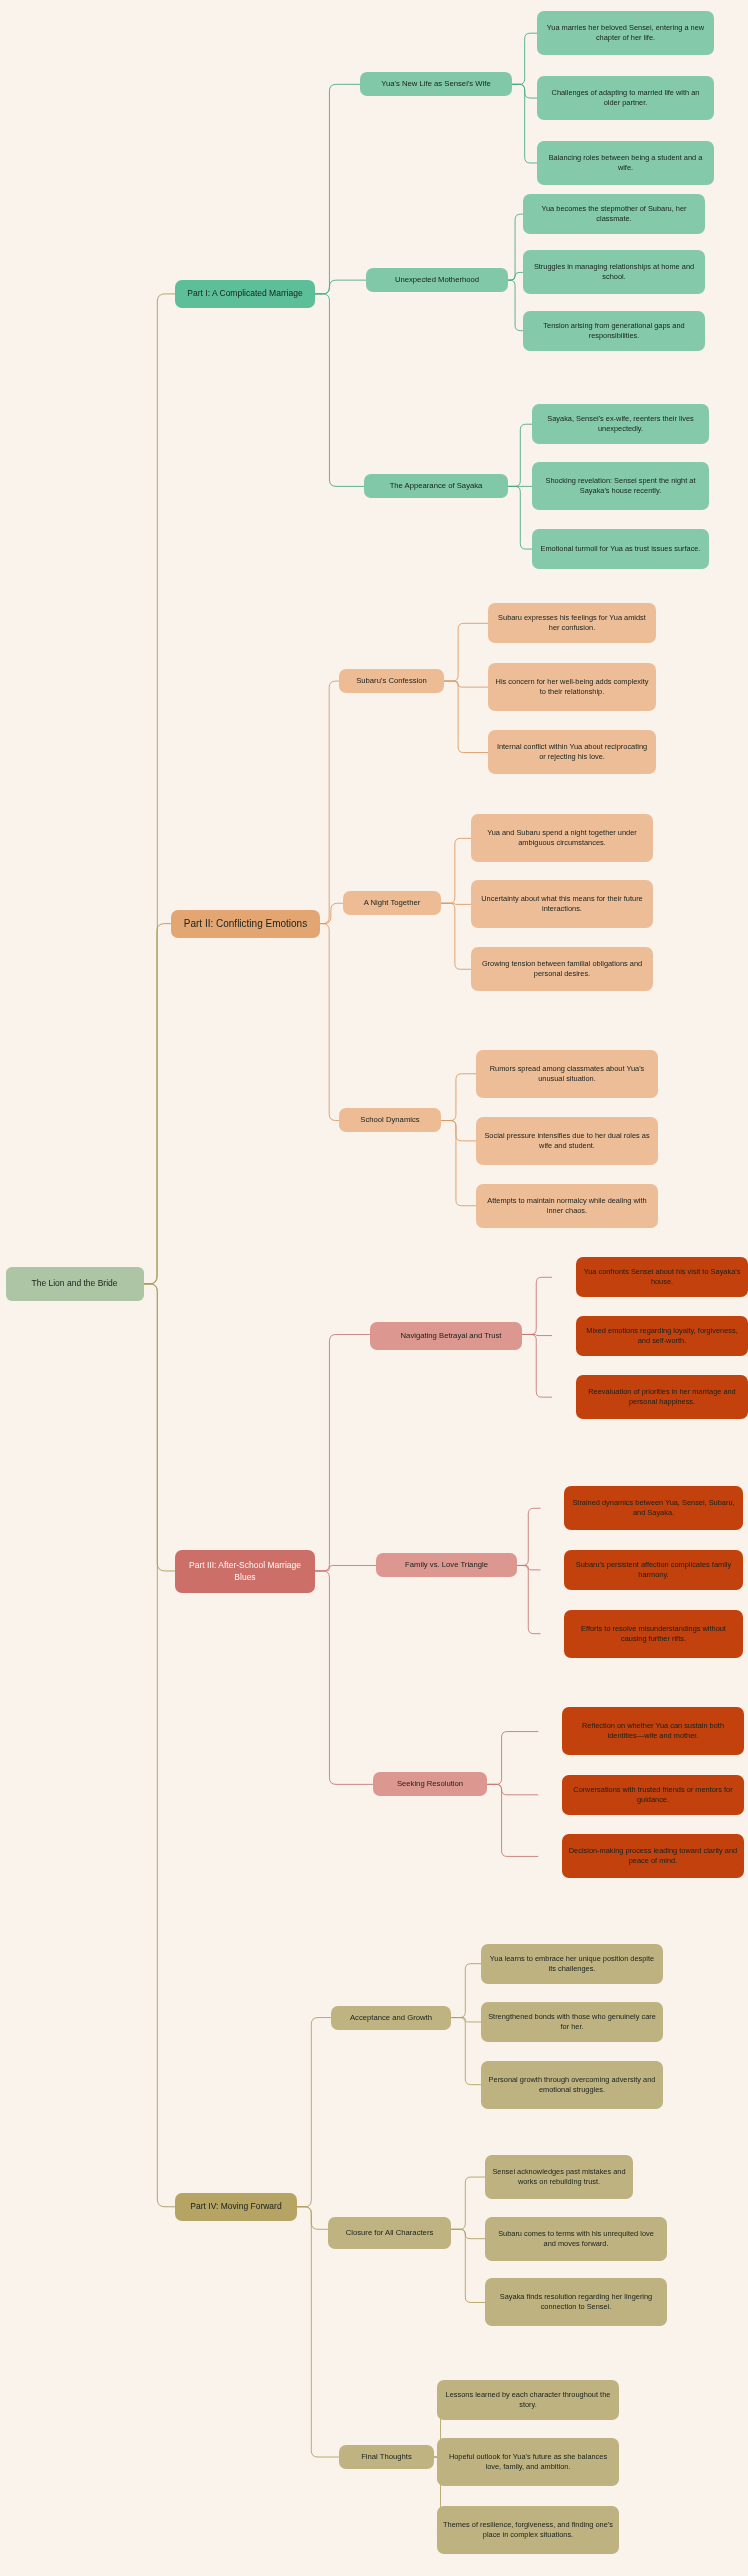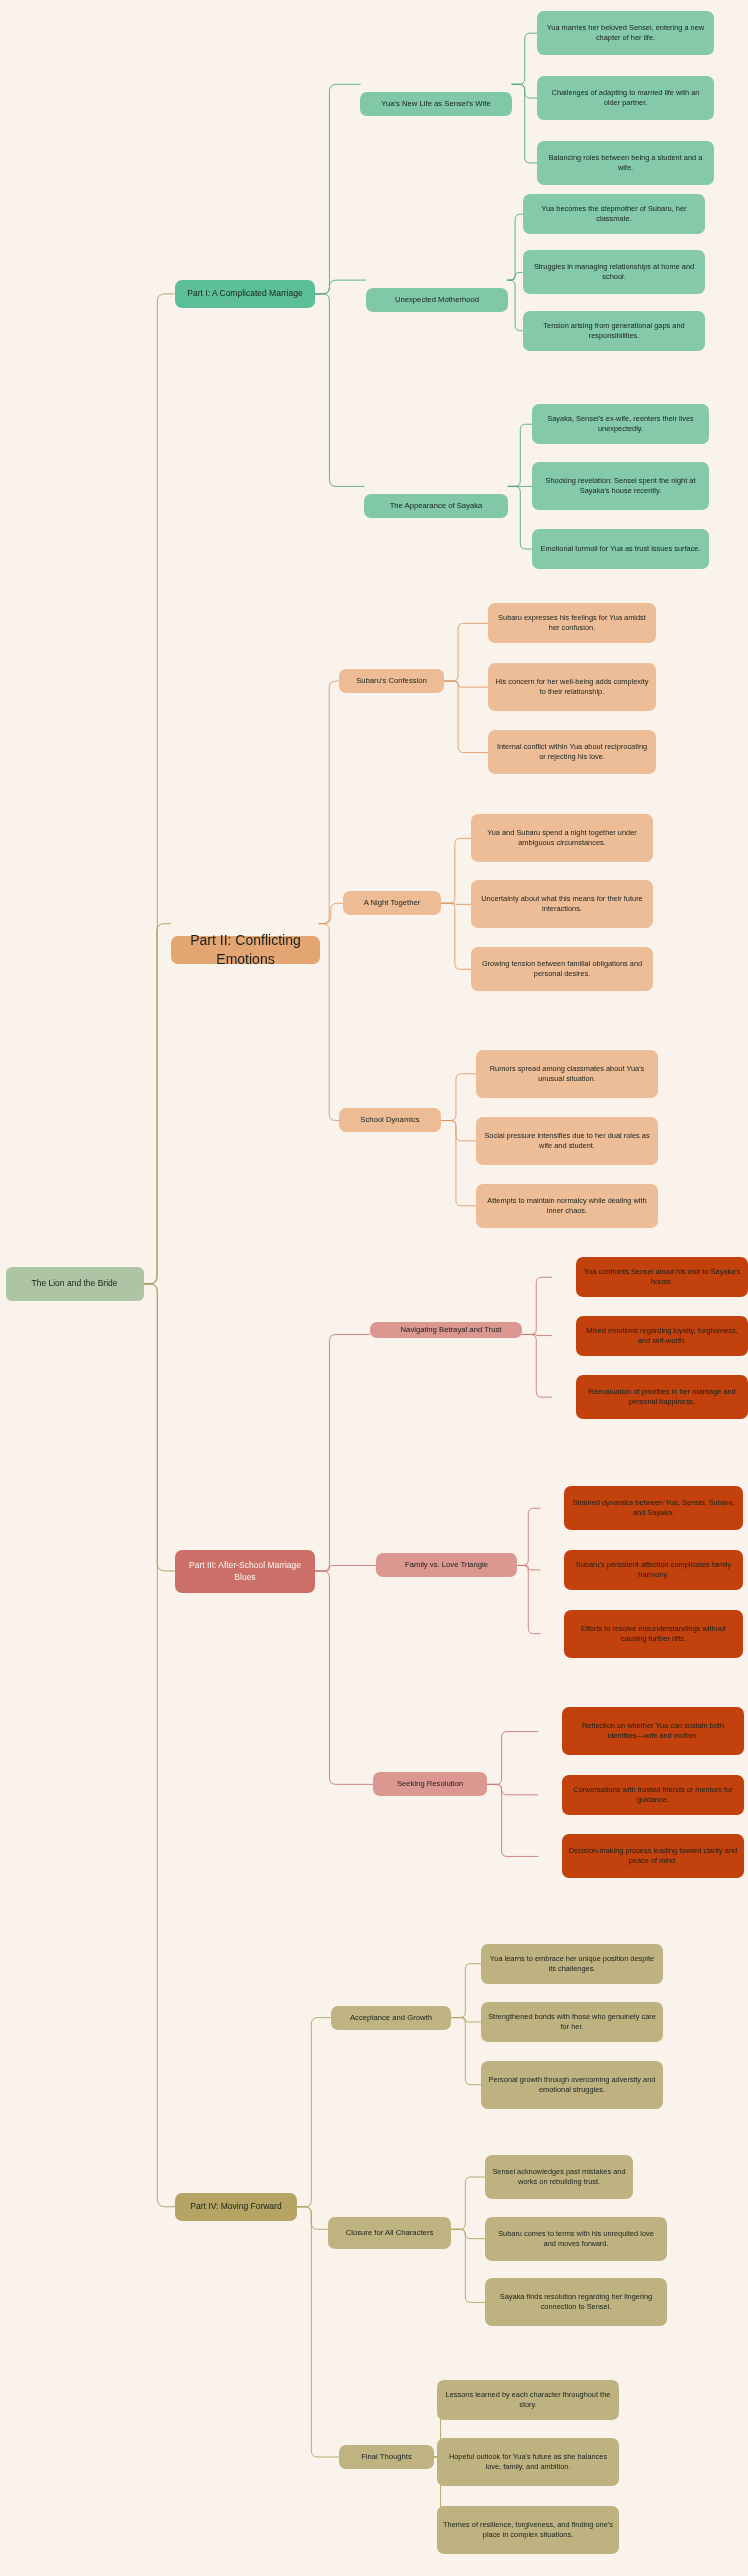--- a/index.html
+++ b/index.html
@@ -37,24 +37,24 @@
     z-index:3;
   }
   
   .n-root{
     background:#adc5a4;
     font-size:8.5px;
     border-radius:6px;
   }
   
   .n-branch-g{ background:#5cbf9a; font-size:8.5px; }
-  .n-sub-g   { background:#80c8a8; font-size:7.7px;margin-top:20px;   }
+  .n-sub-g   { background:#80c8a8; font-size:7.7px;   }
   .n-leaf-g  { background:#84c9aa; font-size:7.4px; }
   
-  .n-branch-o{ background:#e3a673; font-size:14px;margin-top:26px; }
+  .n-branch-o{ background:#e3a673; font-size:10px; }
   .n-sub-o   { background:#edbc95; font-size:7.7px;   }
   .n-leaf-o  { background:#edbd98; font-size:7.4px; }
   
   .n-branch-r{ background:#cb6f68; font-size:8.5px; color:#fdf7f3; }
   .n-sub-r   { background:#dc9791; font-size:7.7px;   }
   .n-leaf-r  { background:#c2410c; font-size:7.4px;margin-left:24px; }
   
   .n-branch-k{ background:#b5a464; font-size:8.5px; }
   .n-sub-k   { background:#c0b382; font-size:7.7px;   }
   .n-leaf-k  { background:#bfb281; font-size:7.4px; }
@@ -139,21 +139,21 @@
       <div class="node n-leaf-o" style="left: 488px; top: 730px; width: 168px; height: 44px;">Internal conflict within Yua about reciprocating or rejecting his love.</div>
       <div class="node n-sub-o" style="left: 343px; top: 891px; width: 98px; height: 24px;">A Night Together</div>
       <div class="node n-leaf-o" style="left: 471px; top: 814px; width: 182px; height: 48px;">Yua and Subaru spend a night together under ambiguous circumstances.</div>
       <div class="node n-leaf-o" style="left: 471px; top: 880px; width: 182px; height: 48px;">Uncertainty about what this means for their future interactions.</div>
       <div class="node n-leaf-o" style="left: 471px; top: 947px; width: 182px; height: 44px;">Growing tension between familial obligations and personal desires.</div>
       <div class="node n-sub-o" style="left: 339px; top: 1108px; width: 102px; height: 24px;">School Dynamics</div>
       <div class="node n-leaf-o" style="left: 476px; top: 1050px; width: 182px; height: 48px;">Rumors spread among classmates about Yua's unusual situation.</div>
       <div class="node n-leaf-o" style="left: 476px; top: 1117px; width: 182px; height: 48px;">Social pressure intensifies due to her dual roles as wife and student.</div>
       <div class="node n-leaf-o" style="left: 476px; top: 1184px; width: 182px; height: 44px;">Attempts to maintain normalcy while dealing with inner chaos.</div>
       <div class="node n-branch-r" style="left: 175px; top: 1550px; width: 140px; height: 43px;">Part III: After-School Marriage Blues</div>
-      <div class="node n-sub-r" style="left: 370px; top: 1322px; width: 152px; height: 16px; padding-left: 16px;">Navigating Betrayal and Trust</div>
+      <div class="node n-sub-r" style="left: 370px; top: 1322px; width: 152px; height: 28px; padding-left: 16px;">Navigating Betrayal and Trust</div>
       <div class="node n-leaf-r" style="left: 552px; top: 1257px; width: 172px; height: 40px;">Yua confronts Sensei about his visit to Sayaka's house.</div>
       <div class="node n-leaf-r" style="left: 552px; top: 1316px; width: 172px; height: 40px;">Mixed emotions regarding loyalty, forgiveness, and self-worth.</div>
       <div class="node n-leaf-r" style="left: 552px; top: 1375px; width: 172px; height: 44px;">Reevaluation of priorities in her marriage and personal happiness.</div>
       <div class="node n-sub-r" style="left: 376px; top: 1553px; width: 141px; height: 24px;">Family vs. Love Triangle</div>
       <div class="node n-leaf-r" style="left: 540px; top: 1486px; width: 179px; height: 44px;">Strained dynamics between Yua, Sensei, Subaru, and Sayaka.</div>
       <div class="node n-leaf-r" style="left: 540px; top: 1550px; width: 179px; height: 40px;">Subaru's persistent affection complicates family harmony.</div>
       <div class="node n-leaf-r" style="left: 540px; top: 1610px; width: 179px; height: 48px;">Efforts to resolve misunderstandings without causing further rifts.</div>
       <div class="node n-sub-r" style="left: 373px; top: 1772px; width: 114px; height: 24px;">Seeking Resolution</div>
       <div class="node n-leaf-r" style="left: 538px; top: 1707px; width: 182px; height: 48px;">Reflection on whether Yua can sustain both identities—wife and mother.</div>
       <div class="node n-leaf-r" style="left: 538px; top: 1775px; width: 182px; height: 40px;">Conversations with trusted friends or mentors for guidance.</div>

